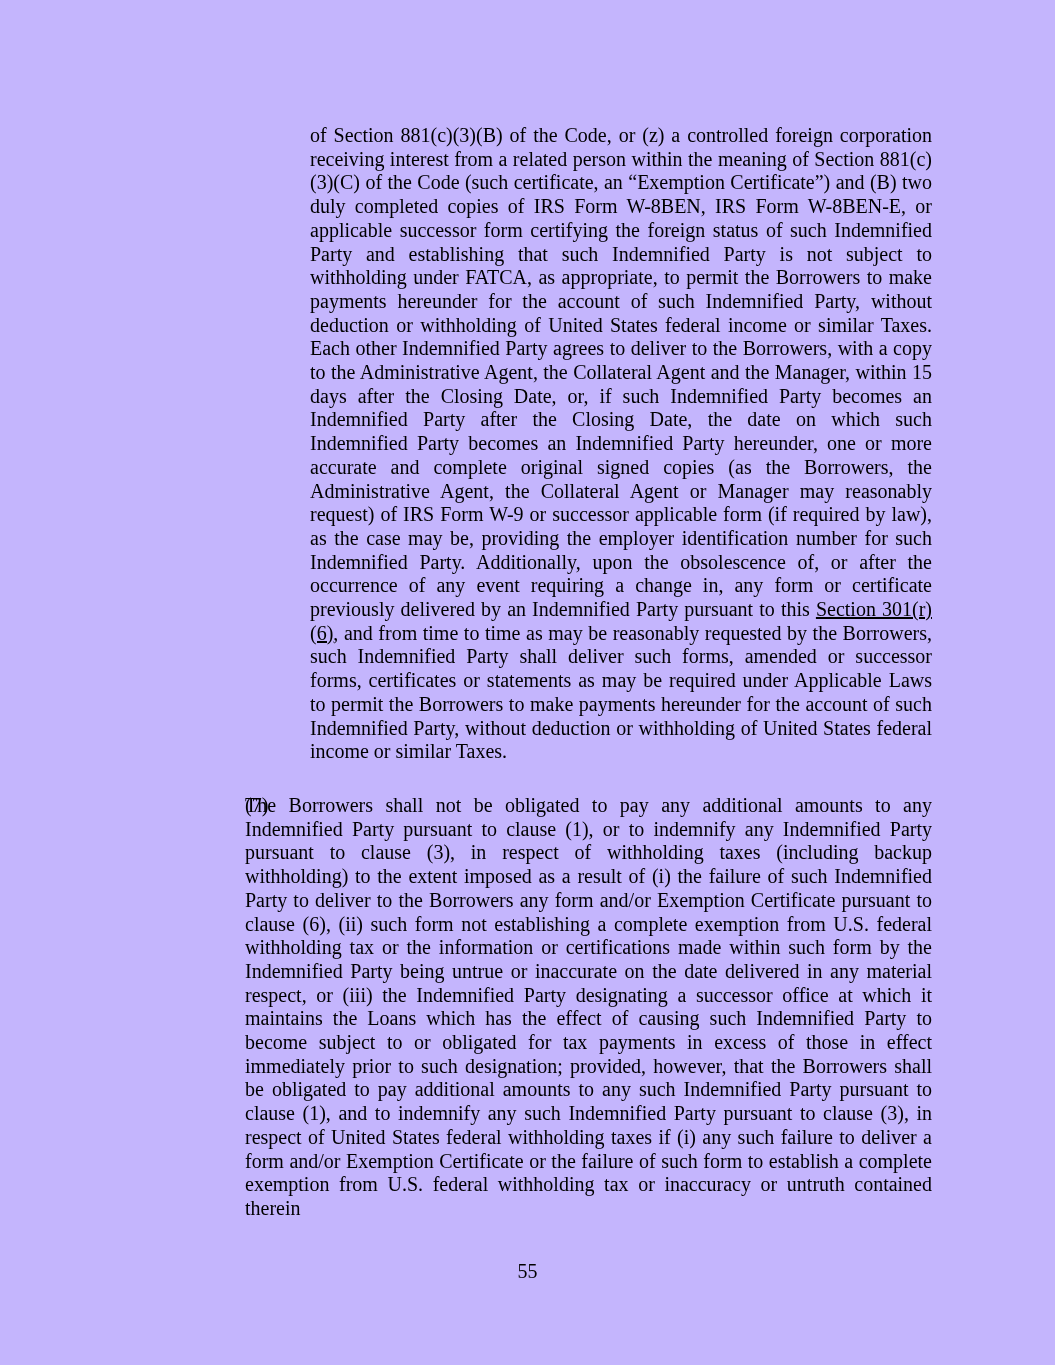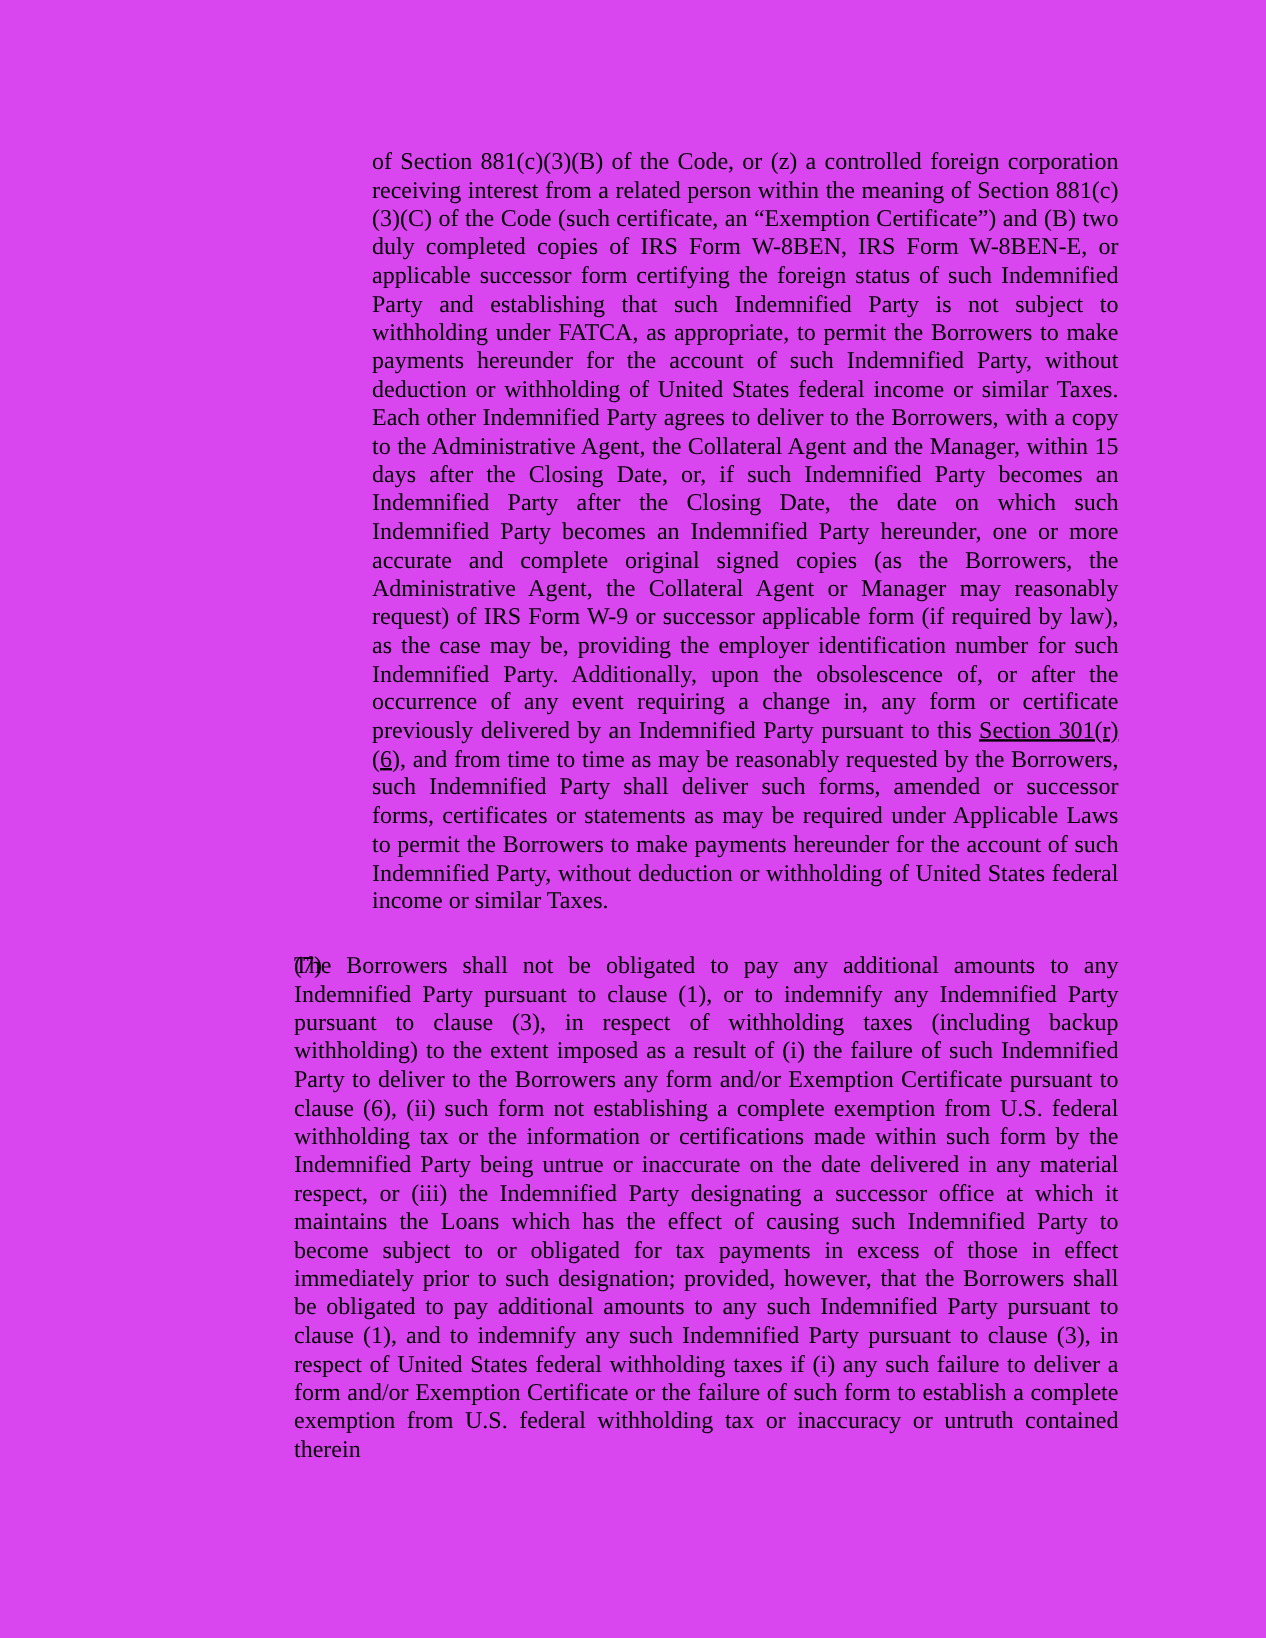--- a/index.html
+++ b/index.html
@@ -11,21 +11,21 @@
     width: 1055px;
     height: 1365px;
     position: relative;
     font-family: "Liberation Serif", "DejaVu Serif", serif;
     color: #000000;
     overflow: hidden;
   }
   .sheet {
     position: absolute;
     inset: 0;
-    background: #d946ef;
+    background: #c4b5fd;
   }
   .content {
     position: absolute;
     left: 245px;
     top: 124px;
     width: 687px;
   }
   .para {
     font-size: 20px;
     line-height: 23.7px;
@@ -69,13 +69,14 @@
 
     <div class="para para-continuation"><span>of Section 881(c)(3)(B) of the Code, or (z) a controlled foreign corporation receiving interest from a related person within the meaning of Section 881(c)(3)(C) of the Code (such certificate, an “Exemption Certificate”) and (B) two duly completed copies of IRS Form W-8BEN, IRS Form W-8BEN-E, or applicable successor form certifying the foreign status of such Indemnified Party and establishing that such Indemnified Party is not subject to withholding under FATCA, as appropriate, to permit the Borrowers to make payments hereunder for the account of such Indemnified Party, without deduction or withholding of United States federal income or similar Taxes.  Each other Indemnified Party agrees to deliver to the Borrowers, with a copy to the Administrative Agent, the Collateral Agent and the Manager, within 15 days after the Closing Date, or, if such Indemnified Party becomes an Indemnified Party after the Closing Date, the date on which such Indemnified Party becomes an Indemnified Party hereunder, one or more accurate and complete original signed copies (as the Borrowers, the Administrative Agent, the Collateral Agent or Manager may reasonably request) of IRS Form W-9 or successor applicable form (if required by law), as the case may be, providing the employer identification number for such Indemnified Party.  Additionally, upon the obsolescence of, or after the occurrence of any event requiring a change in, any form or certificate previously delivered by an Indemnified Party pursuant to this </span><span class="ref-underline">Section 301(r)(6)</span><span>, and from time to time as may be reasonably requested by the Borrowers, such Indemnified Party shall deliver such forms, amended or successor forms, certificates or statements as may be required under Applicable Laws to permit the Borrowers to make payments hereunder for the account of such Indemnified Party, without deduction or withholding of United States federal income or similar Taxes.</span></div>
 
     <div class="para para-numbered">
       <span class="para-number">(7)</span>
       <div class="para-body">The Borrowers shall not be obligated to pay any additional amounts to any Indemnified Party pursuant to clause (1), or to indemnify any Indemnified Party pursuant to clause (3), in respect of withholding taxes (including backup withholding) to the extent imposed as a result of (i) the failure of such Indemnified Party to deliver to the Borrowers any form and/or Exemption Certificate pursuant to clause (6), (ii) such form not establishing a complete exemption from U.S. federal withholding tax or the information or certifications made within such form by the Indemnified Party being untrue or inaccurate on the date delivered in any material respect, or (iii) the Indemnified Party designating a successor office at which it maintains the Loans which has the effect of causing such Indemnified Party to become subject to or obligated for tax payments in excess of those in effect immediately prior to such designation; provided, however, that the Borrowers shall be obligated to pay additional amounts to any such Indemnified Party pursuant to clause (1), and to indemnify any such Indemnified Party pursuant to clause (3), in respect of United States federal withholding taxes if (i) any such failure to deliver a form and/or Exemption Certificate or the failure of such form to establish a complete exemption from U.S. federal withholding tax or inaccuracy or untruth contained therein</div>
     </div>
 
   </div>
 
+  <div class="page-footer">55</div>
 </div>
 
 </body></html>

